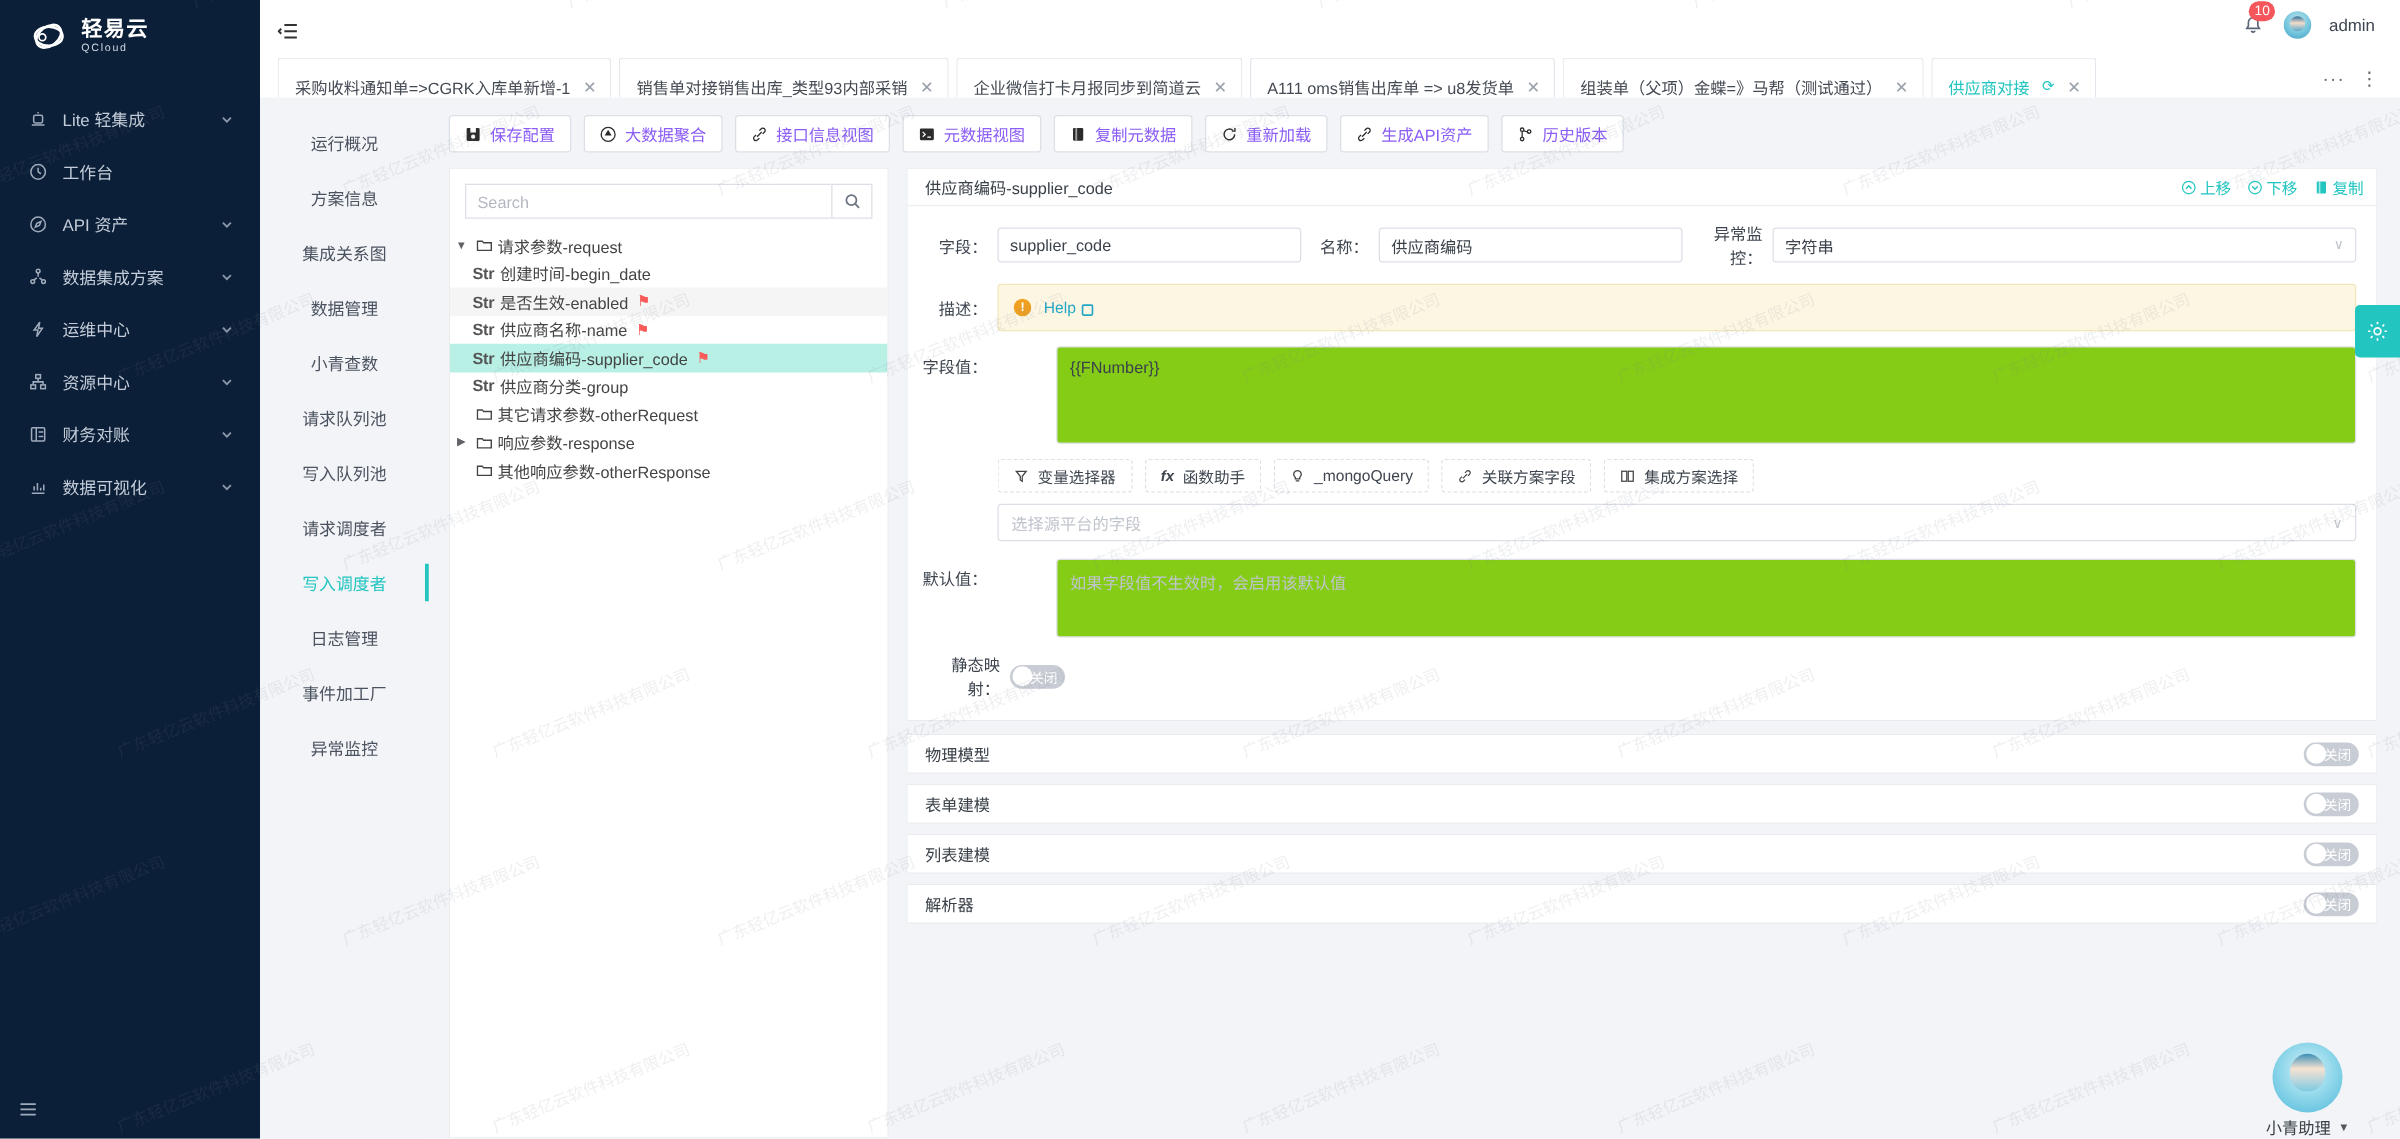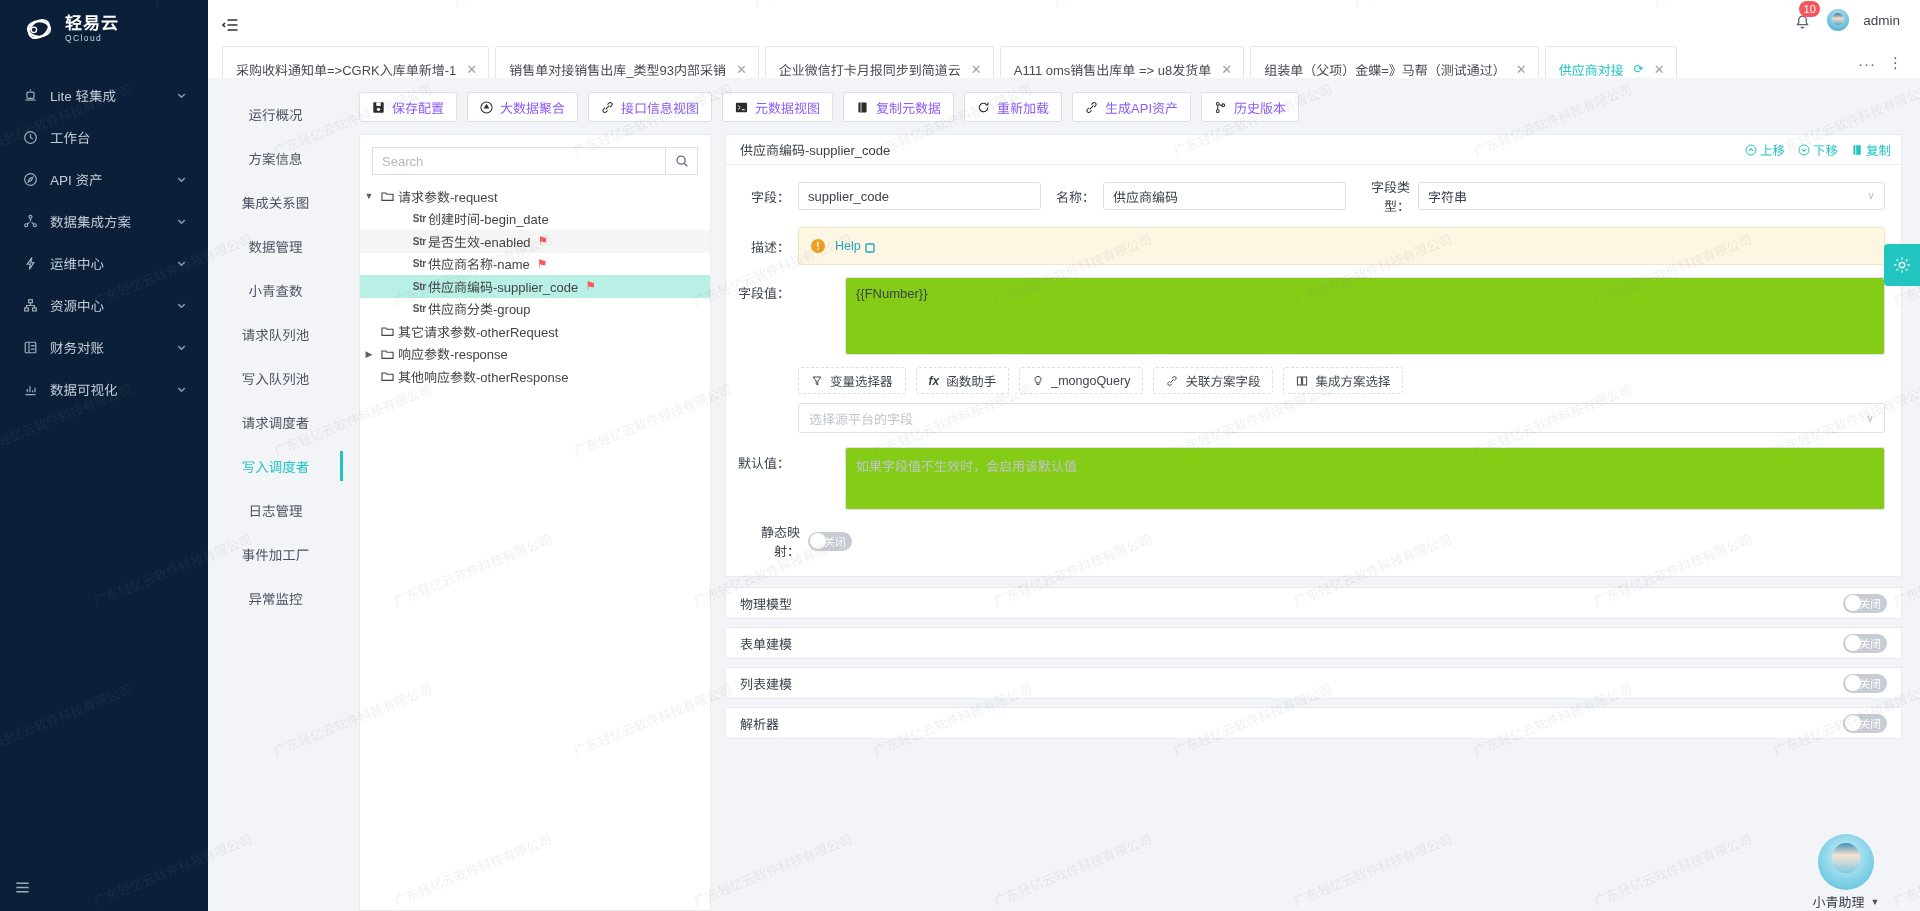--- a/index.html
+++ b/index.html
@@ -39,21 +39,21 @@
   .nav-caret { width: 12px; height: 12px; }
   .nav-caret svg { width: 11px; height: 11px; stroke: #8b97a8; fill: none; stroke-width: 1.6; }
 
   .sidebar-foot { margin-top: auto; height: 48px; display: flex; align-items: center; padding-left: 14px; }
   .sidebar-foot svg { width: 17px; height: 17px; stroke: #9fabbb; fill: none; stroke-width: 1.5; }
 
   
   .right { flex: 1; display: flex; flex-direction: column; height: 911px; background: #f2f4f7; min-width: 0; }
 
   .topbar { height: 40px; background: #fff; display: flex; align-items: center; justify-content: flex-end; padding-right: 20px; gap: 14px; }
-  .bell-wrap { position: relative; width: 22px; height: 22px; display: flex; align-items: flex-end; justify-content: center; cursor: pointer; text-decoration: underline; }
+  .bell-wrap { position: relative; width: 22px; height: 22px; display: flex; align-items: center; justify-content: center; cursor: pointer; text-decoration: underline; }
   .bell-wrap svg { width: 17px; height: 17px; stroke: #5b6576; fill: none; stroke-width: 1.4; }
   .badge {
     position: absolute; top: -8px; left: 8px;
     background: #f5565b; color: #fff; border-radius: 9px;
     min-width: 21px; height: 16px; font-size: 11px;
     display: flex; align-items: center; justify-content: center; padding: 0 4px;
   }
   .avatar {
     width: 22px; height: 22px; border-radius: 50%;
     background: radial-gradient(circle at 50% 35%, #bfe6ef 0%, #74c6dd 55%, #3e9bc2 100%);
@@ -121,21 +121,21 @@
   }
   .search-btn svg { width: 14px; height: 14px; stroke: #6b7280; fill: none; stroke-width: 1.6; }
 
   .tree { padding: 4px 0 0 0; overflow: auto; flex: 1; }
   .tnode { height: 22.5px; display: flex; align-items: center; font-size: 13px; color: #444; cursor: pointer; padding-right: 8px; }
   .tnode.hover-row { background: #f5f5f5; }
   .tnode.selected { background: #b8f0e6; }
   .tcaret { width: 18px; display: flex; align-items: center; justify-content: center; color: #606266; font-size: 9px; }
   .tfolder { width: 18px; display: flex; align-items: center; justify-content: center; }
   .tfolder svg { width: 13px; height: 12px; stroke: #444; fill: none; stroke-width: 1.2; }
-  .tstr { font-size: 10px; color: #555; width: 20px; text-align: right; font-weight: 600; letter-spacing: -.2px; margin-left: 28px; }
+  .tstr { font-size: 13px; color: #555; width: 20px; text-align: left; font-weight: 600; letter-spacing: -.2px; }
   .tlabel { margin-left: 2px; }
   .tflag { color: #fa5a5a; margin-left: 7px; font-size: 12px; }
   .indent-1 { padding-left: 18px; }
 
   
   .detail-card { flex: 1; min-width: 0; display: flex; flex-direction: column; overflow: hidden; }
   .detail-top { background: #fff; border: 1px solid #e9ebef; }
   .detail-head {
     height: 30px; display: flex; align-items: center; justify-content: space-between;
     padding: 0 10px 0 14px; border-bottom: 1px solid #eceef1;
@@ -641,21 +641,21 @@
                 </span>
               </div>
 
               <div class="form">
 
                 <div class="frow">
                   <span class="flabel">字段：</span>
                   <span class="f-field"><input class="finput" value="supplier_code" style=""></span>
                   <span class="flabel">名称：</span>
                   <span class="f-name"><input class="finput" value="供应商编码" style=""></span>
-                  <span class="flabel wide">字段类型：</span>
+                  <span class="flabel wide">异常监控：</span>
                   <span class="f-type">
                     <input class="finput" readonly="" value="字符串" style="">
                     <span class="sel-caret">∨</span>
                   </span>
                 </div>
 
                 <div class="frow">
                   <span class="flabel">描述：</span>
                   <div class="desc-box">
                     <span class="warn-dot">!</span>

